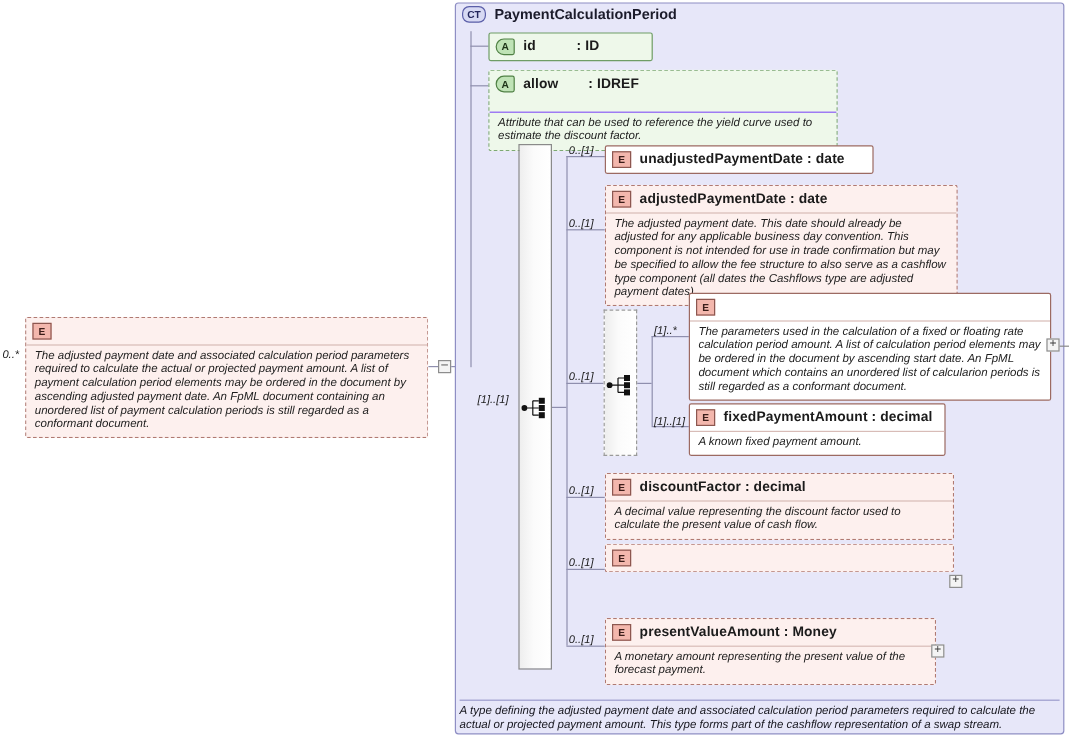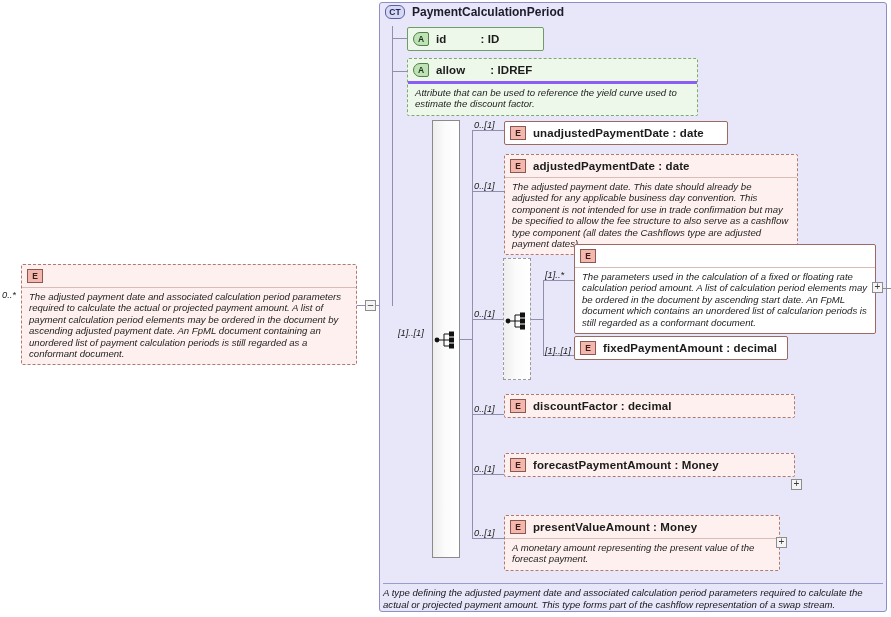--- a/index.html
+++ b/index.html
@@ -52,21 +52,21 @@
   }
   .badge-e{background:#f3b7ad;border:1px solid #8c5750;color:#3b1d19;}
   .badge-a{background:#bfe3b6;border:1px solid #4f8044;color:#1d3318;border-radius:7px 2px 2px 7px;}
   .badge-ct{
     background:#d7d9f3;border:1px solid #5a5ea8;color:#23265c;
     border-radius:6px;width:20px;height:14px;font-size:8.5px;
   }
 
   
   .node.attr{background:#eef8ea;border:1px dashed #7da874;}
-  .node.attr .doc{border-top:3px solid #8b5cf6;}
+  .node.attr .doc{border-top:1px solid #8b5cf6;margin-top:12px;}
   .node.attr.solid{border-style:solid;border-color:#6f9d66;}
 
   
   #ct-container{
     position:absolute;left:379px;top:2px;width:508px;height:610px;
     box-sizing:border-box;
     background:#e7e7f9;
     border:1px solid #8e8ec4;
     border-radius:3px;
   }
@@ -240,37 +240,38 @@
   </div>
 <div class="ln h grey" style="left:883px;top:288px;width:8px;"></div>
 
 <div class="ln h" style="left:543px;top:355px;width:31px;"></div>
 <div class="card" style="left:545px;top:346px;">[1]..[1]</div>
 <div class="node solid" style="left:574px;top:336px;width:214px;">
   <div class="title">
     <span class="badge badge-e">E</span>
     <span class="label">fixedPaymentAmount : decimal</span>
   </div>
+  <div class="doc">A known fixed payment amount.</div>
 </div>
 
 <div class="ln h" style="left:472px;top:414px;width:32px;"></div>
 <div class="card" style="left:474px;top:404px;">0..[1]</div>
 <div class="node" style="left:504px;top:394px;width:291px;">
   <div class="title">
     <span class="badge badge-e">E</span>
     <span class="label">discountFactor : decimal</span>
   </div>
+  <div class="doc">A decimal value representing the discount factor used to calculate the present value of cash flow.</div>
 </div>
 
 <div class="ln h" style="left:472px;top:474px;width:32px;"></div>
 <div class="card" style="left:474px;top:464px;">0..[1]</div>
 <div class="node" style="left:504px;top:453px;width:291px;">
   <div class="title">
     <span class="badge badge-e">E</span>
-    <span class="label">forecastPaymentAmount : Money</span>
   </div>
 </div>
 <div class="pm" style="left:791px;top:479px;">
     <span>+</span>
   </div>
 
 <div class="ln h" style="left:472px;top:538px;width:32px;"></div>
 <div class="card" style="left:474px;top:528px;">0..[1]</div>
 <div class="node" style="left:504px;top:515px;width:276px;">
   <div class="title">

